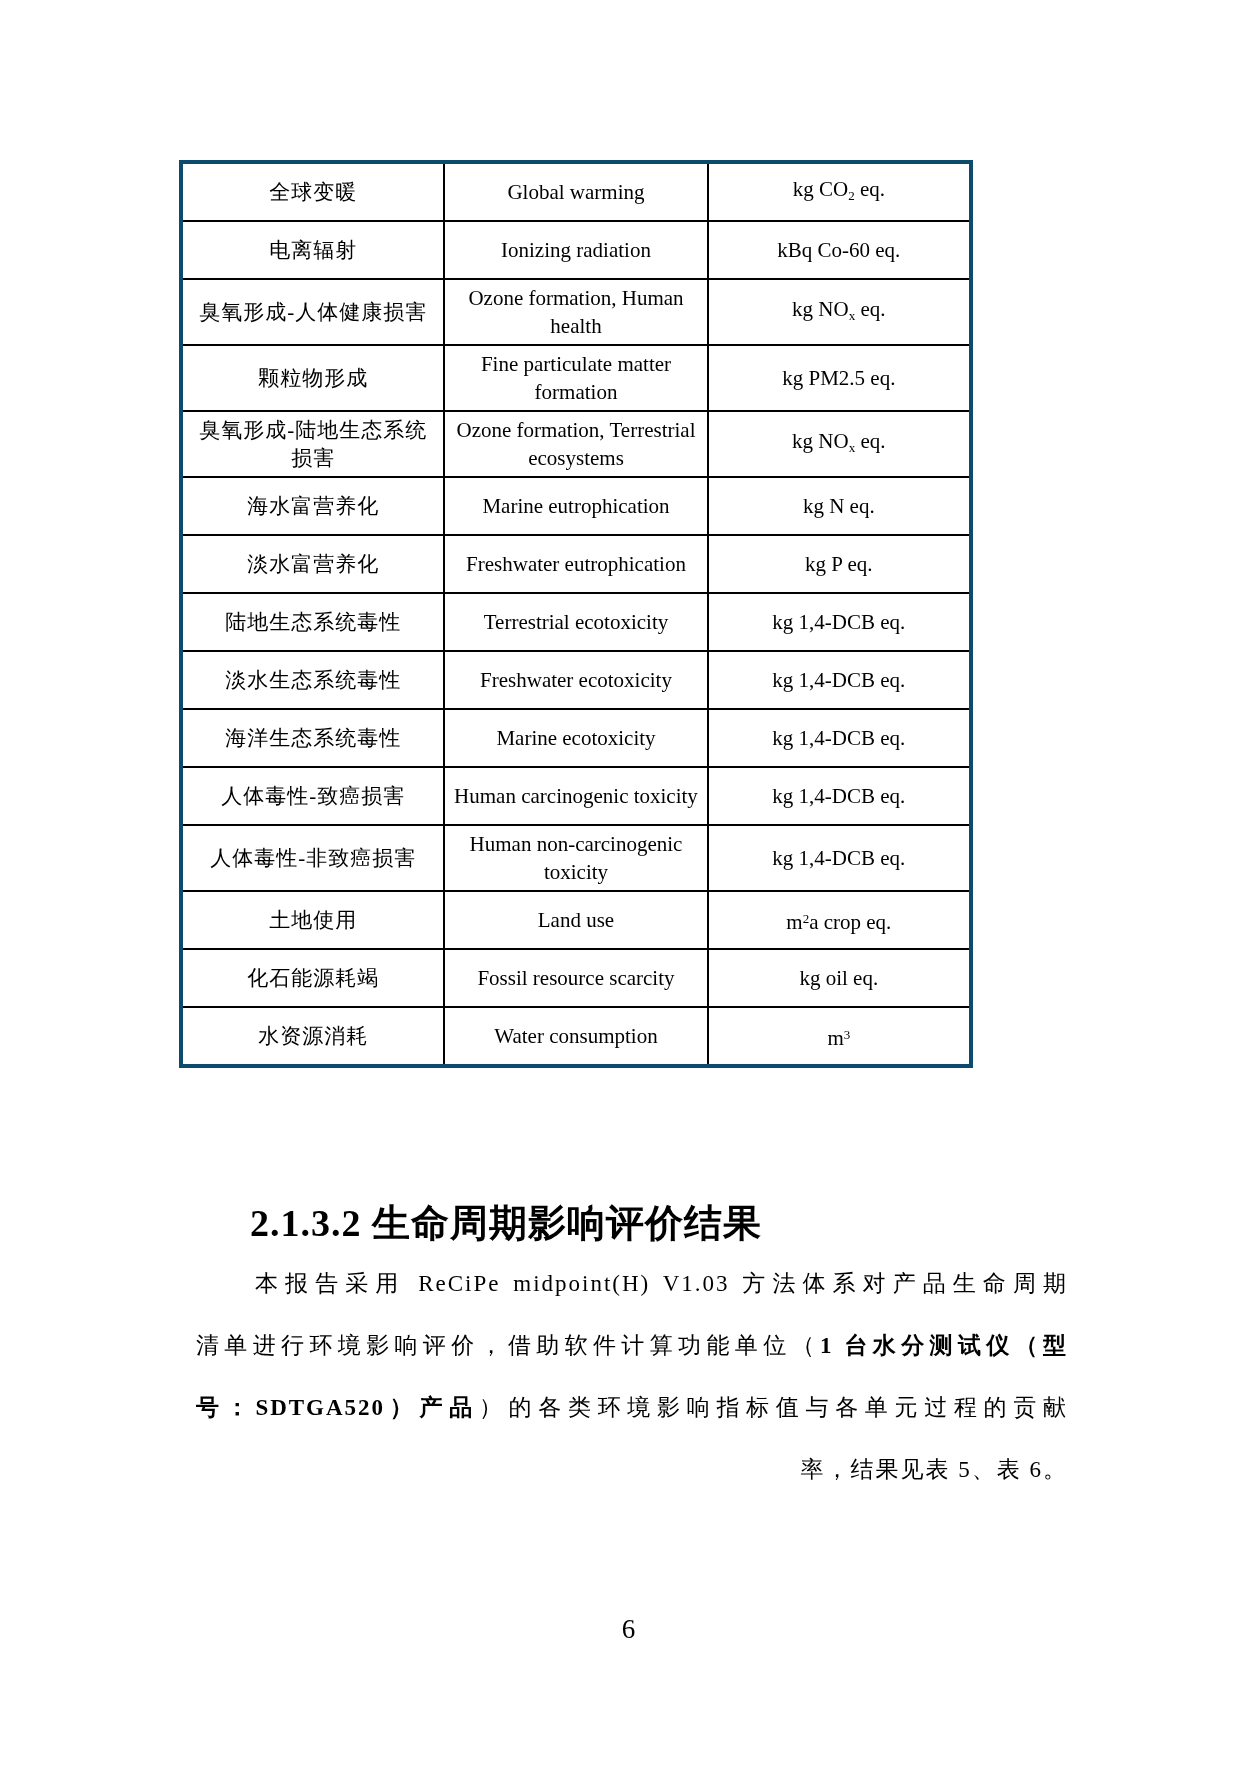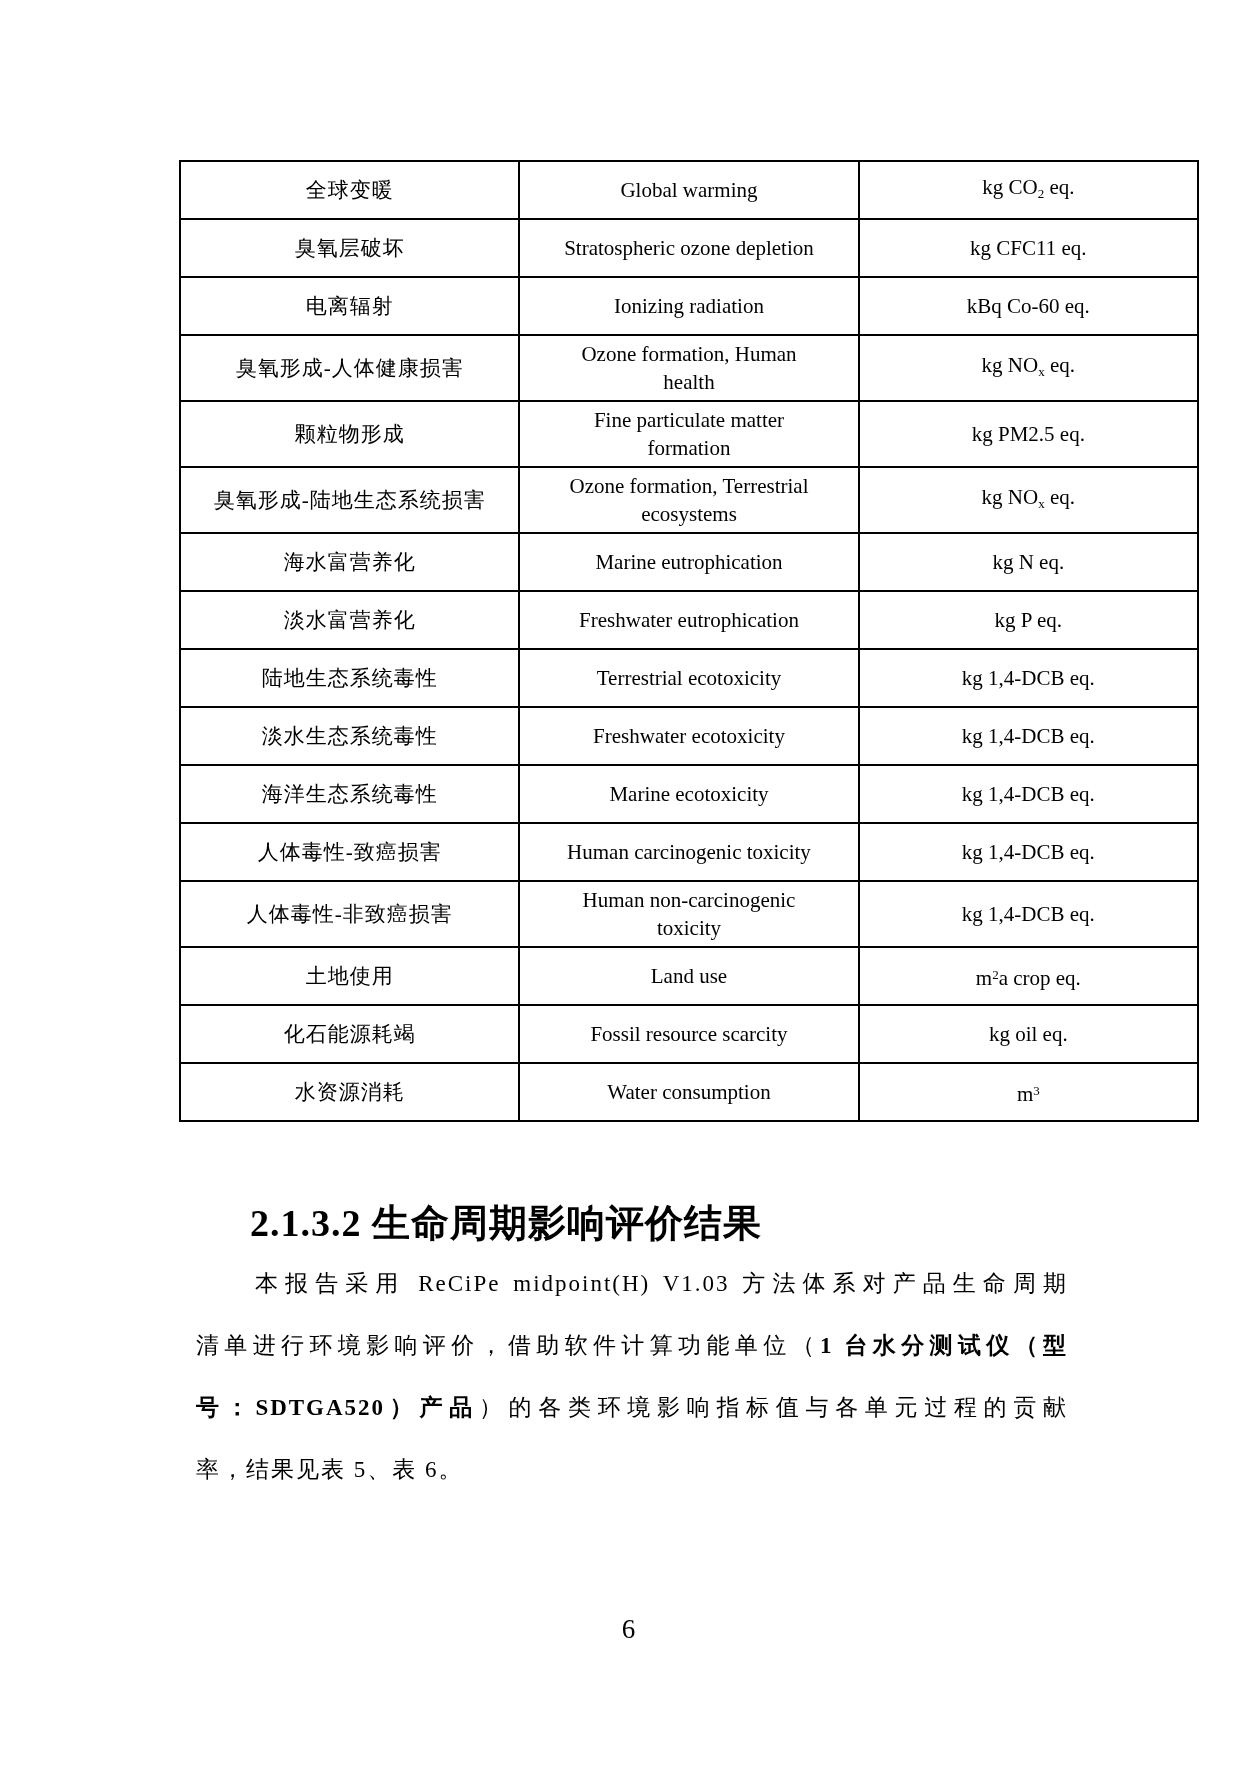--- a/index.html
+++ b/index.html
@@ -8,24 +8,24 @@
     width:1257px; height:1778px;
     margin:0 auto;
     background:#ffffff;
     color:#000000;
     font-family:"Liberation Serif","DejaVu Serif",serif;
   }
 
   
   .impact-table {
     position:absolute; left:179px; top:160px;
-    width:1020px;
+    width:794px;
     border-collapse:collapse;
     table-layout:fixed;
-    border:2px solid #0c4a6e;
+    border:4px solid #0c4a6e;
     font-size:21px;
     line-height:28px;
   }
   .impact-table td {
     border:2px solid #000;
     text-align:center;
     vertical-align:middle;
     padding:4px 6px;
     height:48px;
     overflow:hidden;
@@ -44,21 +44,21 @@
     white-space:nowrap;
   }
 
   
   .paragraph {
     position:absolute; left:196px; top:1253px;
     width:872px;
     font-size:23px;
     letter-spacing:2px;
   }
-  .pline { height:62px; line-height:62px; white-space:nowrap; }
+  .pline { height:62px; line-height:62px; white-space:nowrap;text-align:right; }
   .pline.just { text-align:justify; text-align-last:justify; white-space:normal; }
   .pline.indent { text-indent:59px; }
   .b { font-weight:bold; }
 
   
   .page-number {
     position:absolute; left:0; top:1612px;
     width:100%; text-align:center;
     font-size:27px; line-height:34px;
   }
@@ -67,25 +67,20 @@
 <body>
 
 <div class="page">
 
   <table class="impact-table">
     <tbody>
       <tr>
         <td class="c-cn">全球变暖</td>
         <td class="c-en">Global warming</td>
         <td class="c-u"><span>kg CO</span><span class="sub">2</span><span> eq.</span></td>
-      </tr>
-      <tr>
-        <td class="c-cn">臭氧层破坏</td>
-        <td class="c-en">Stratospheric ozone depletion</td>
-        <td class="c-u"><span>kg CFC11 eq.</span></td>
       </tr>
       <tr>
         <td class="c-cn">电离辐射</td>
         <td class="c-en">Ionizing radiation</td>
         <td class="c-u"><span>kBq Co-60 eq.</span></td>
       </tr>
       <tr>
         <td class="c-cn">臭氧形成-人体健康损害</td>
         <td class="c-en">Ozone formation, Human
 health</td>

